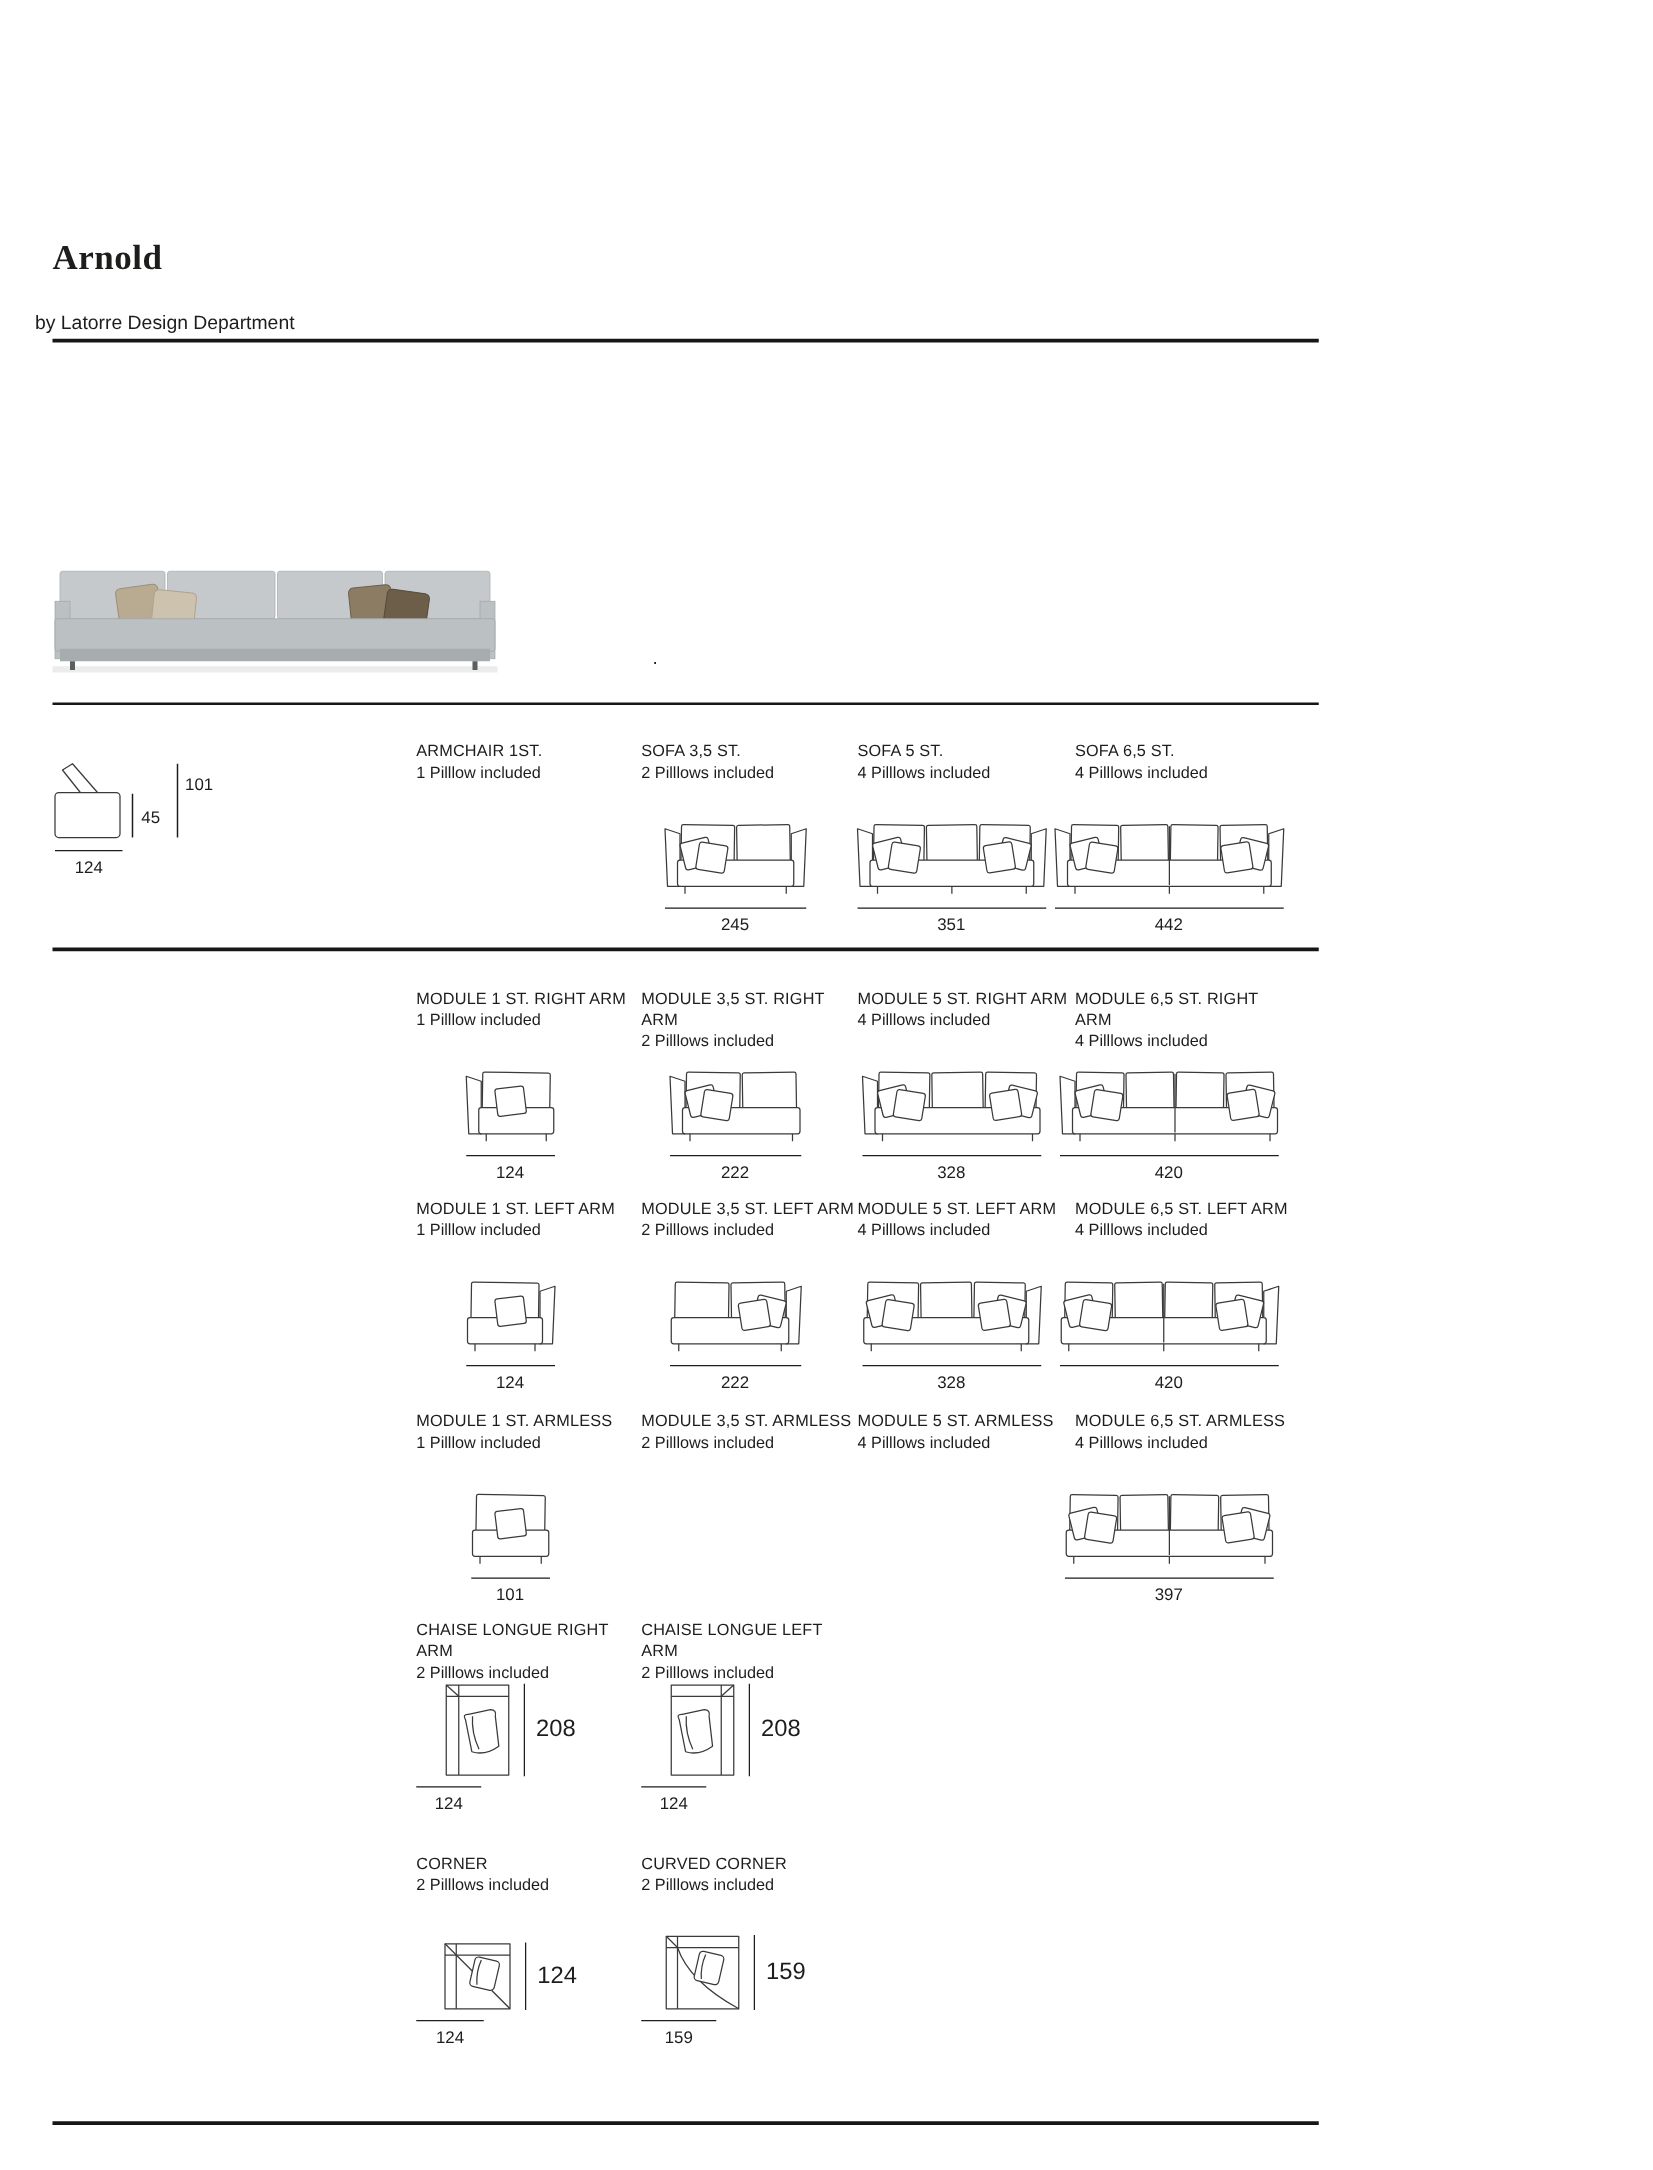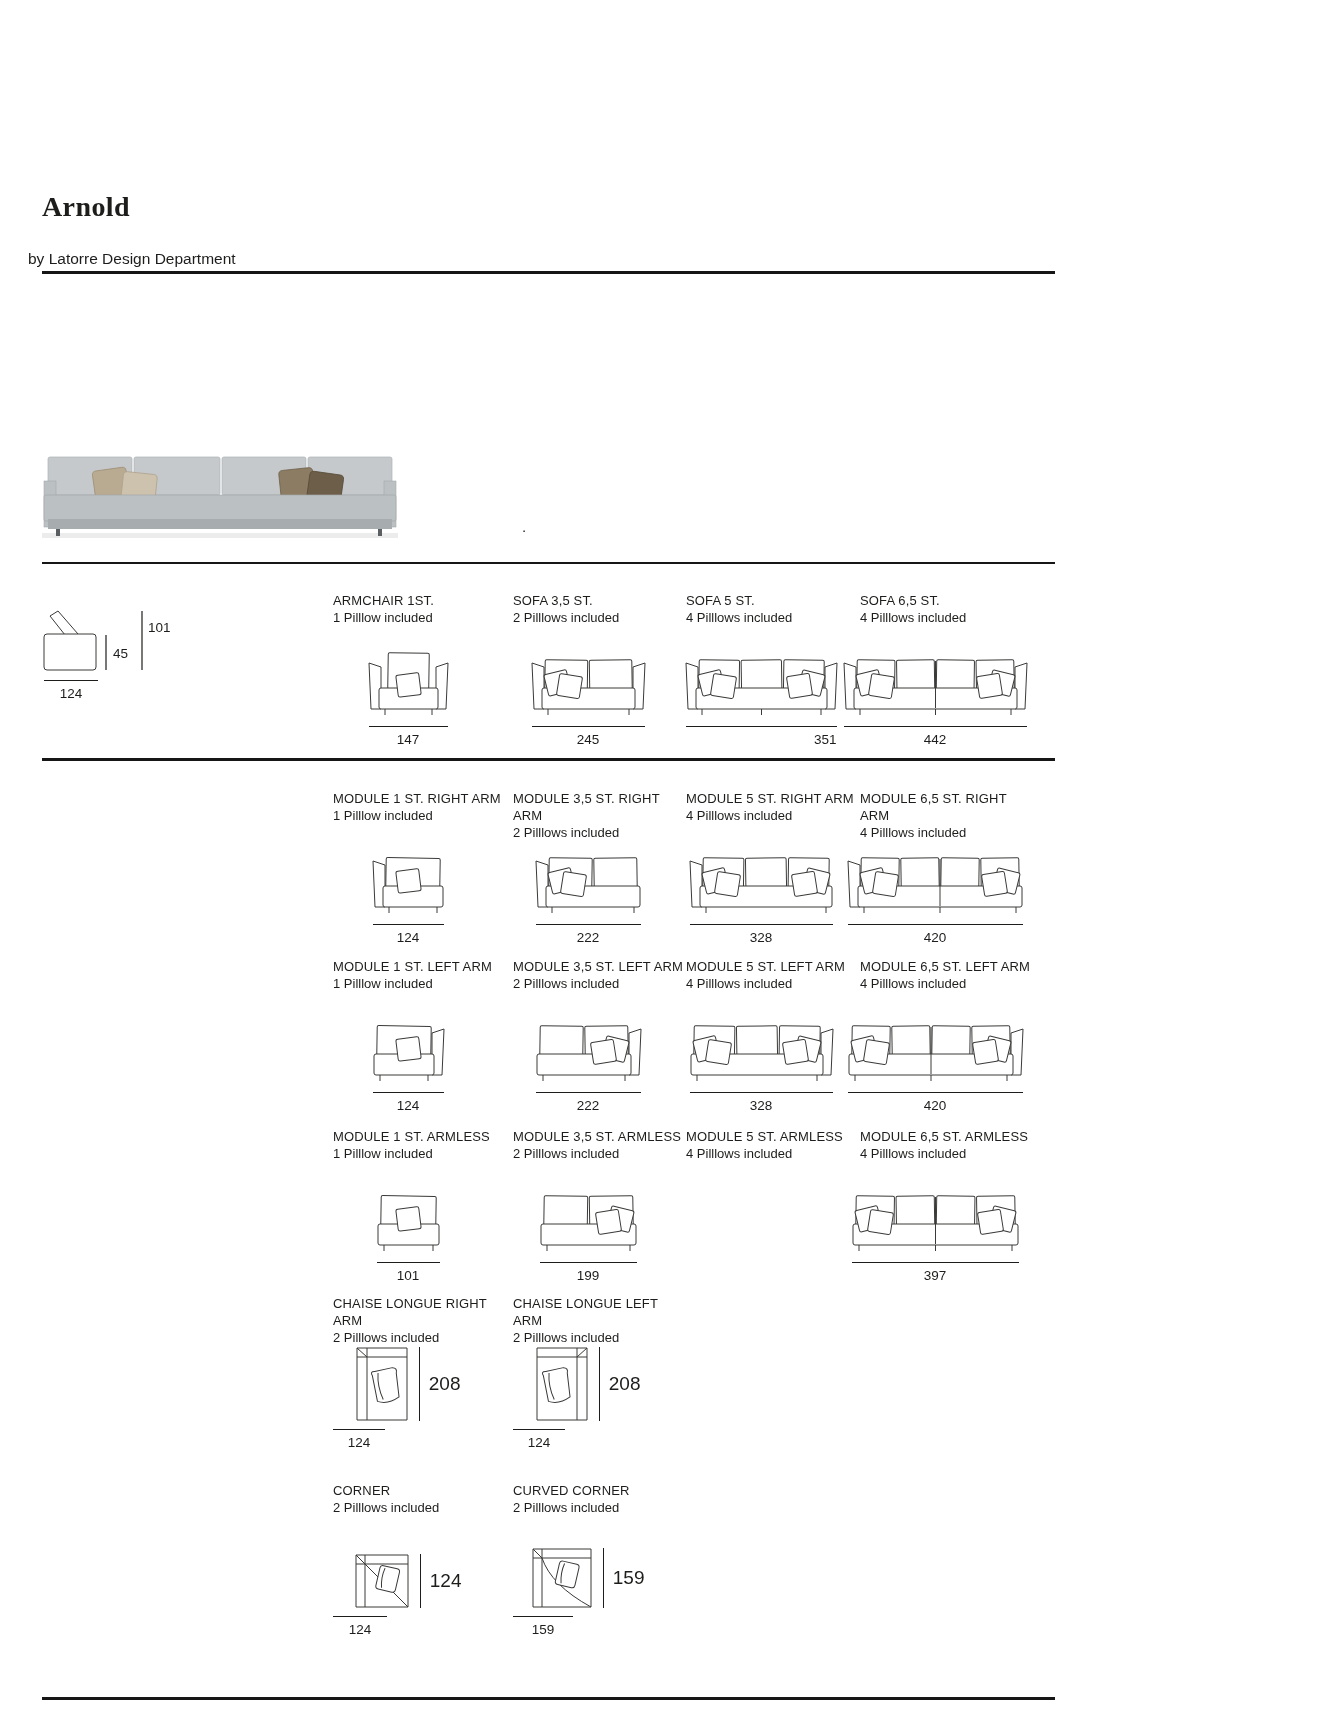--- a/index.html
+++ b/index.html
@@ -85,39 +85,20 @@
             </div>
             <div class="mline" style="width: 54px; align-self: flex-start; margin-left: 2px;"></div>
             <div class="mnum" style="width: 54px; align-self: flex-start; margin-left: 2px;">124</div>
           </div>
         </div>
         <div class="cell">
           <div class="cell-head">
             <div class="cell-title">ARMCHAIR 1ST.</div>
             <div class="cell-note">1 Pilllow included</div>
           </div>
-          <div class="sketchcol">
-            <div class="sketcharea">
-              <div class="srow">
-                <svg width="79" height="70" viewBox="0 0 79 70">
-                  <rect x="19" y="5" width="41" height="36" rx="1.5" transform="rotate(0.9 39.5 23)" fill="#fff" stroke="#3a3a39" stroke-width="1" stroke-linejoin="round"></rect>
-                  <polygon points="0,15 12,19 12,61 2,61" fill="#fff" stroke="#3a3a39" stroke-width="1" stroke-linejoin="round"></polygon>
-                  <polygon points="79,15 67,19 67,61 77,61" fill="#fff" stroke="#3a3a39" stroke-width="1" stroke-linejoin="round"></polygon>
-                  <rect x="10" y="40" width="59" height="21" rx="2" fill="#fff" stroke="#3a3a39" stroke-width="1" stroke-linejoin="round"></rect>
-                  <line x1="16" y1="61" x2="16" y2="67" stroke="#3a3a39" stroke-width="1"></line>
-                  <line x1="63" y1="61" x2="63" y2="67" stroke="#3a3a39" stroke-width="1"></line>
-                  <g transform="translate(28,26) rotate(-7 11 11)">
-                    <rect x="0" y="0" width="23" height="22" rx="2" fill="#fff" stroke="#3a3a39" stroke-width="1" stroke-linejoin="round"></rect>
-                  </g>
-                </svg>
-              </div>
-            </div>
-            <div class="mline" style="width: 79px;"></div>
-            <div class="mnum" style="width: 79px;">147</div>
-          </div>
         </div>
         <div class="cell">
           <div class="cell-head">
             <div class="cell-title">SOFA 3,5 ST.</div>
             <div class="cell-note">2 Pilllows included</div>
           </div>
           <div class="sketchcol">
             <div class="sketcharea">
               <div class="srow">
                 <svg width="113" height="70" viewBox="0 0 113 70">
@@ -168,21 +149,21 @@
                   <g transform="translate(114,24) rotate(14 11 11)">
                     <rect x="0" y="0" width="23" height="22" rx="2" fill="#fff" stroke="#3a3a39" stroke-width="1" stroke-linejoin="round"></rect>
                   </g>
                   <g transform="translate(102,27) rotate(-9 11 11)">
                     <rect x="0" y="0" width="23" height="22" rx="2" fill="#fff" stroke="#3a3a39" stroke-width="1" stroke-linejoin="round"></rect>
                   </g>
                 </svg>
               </div>
             </div>
             <div class="mline" style="width: 151px;"></div>
-            <div class="mnum" style="width: 151px; text-align: right;">351</div>
+            <div class="mnum" style="width: 151px;">351</div>
           </div>
         </div>
         <div class="cell">
           <div class="cell-head">
             <div class="cell-title">SOFA 6,5 ST.</div>
             <div class="cell-note">4 Pilllows included</div>
           </div>
           <div class="sketchcol">
             <div class="sketcharea">
               <div class="srow">
@@ -497,41 +478,20 @@
             </div>
             <div class="mline" style="width: 63px;"></div>
             <div class="mnum" style="width: 63px;">101</div>
           </div>
         </div>
         <div class="cell">
           <div class="cell-head">
             <div class="cell-title">MODULE 3,5 ST. ARMLESS</div>
             <div class="cell-note">2 Pilllows included</div>
           </div>
-          <div class="sketchcol">
-            <div class="sketcharea">
-              <div class="srow">
-                <svg width="97" height="70" viewBox="0 0 97 70">
-                  <rect x="4" y="12" width="43.5" height="30" rx="1.5" transform="rotate(0.9 25.75 27)" fill="#fff" stroke="#3a3a39" stroke-width="1" stroke-linejoin="round"></rect>
-                  <rect x="49.5" y="12" width="43.5" height="30" rx="1.5" transform="rotate(-0.9 71.25 27)" fill="#fff" stroke="#3a3a39" stroke-width="1" stroke-linejoin="round"></rect>
-                  <rect x="1" y="40" width="95" height="21" rx="2" fill="#fff" stroke="#3a3a39" stroke-width="1" stroke-linejoin="round"></rect>
-                  <line x1="7" y1="61" x2="7" y2="67" stroke="#3a3a39" stroke-width="1"></line>
-                  <line x1="90" y1="61" x2="90" y2="67" stroke="#3a3a39" stroke-width="1"></line>
-                  <g transform="translate(69,24) rotate(14 11 11)">
-                    <rect x="0" y="0" width="23" height="22" rx="2" fill="#fff" stroke="#3a3a39" stroke-width="1" stroke-linejoin="round"></rect>
-                  </g>
-                  <g transform="translate(57,27) rotate(-9 11 11)">
-                    <rect x="0" y="0" width="23" height="22" rx="2" fill="#fff" stroke="#3a3a39" stroke-width="1" stroke-linejoin="round"></rect>
-                  </g>
-                </svg>
-              </div>
-            </div>
-            <div class="mline" style="width: 97px;"></div>
-            <div class="mnum" style="width: 97px;">199</div>
-          </div>
         </div>
         <div class="cell">
           <div class="cell-head">
             <div class="cell-title">MODULE 5 ST. ARMLESS</div>
             <div class="cell-note">4 Pilllows included</div>
           </div>
         </div>
         <div class="cell">
           <div class="cell-head">
             <div class="cell-title">MODULE 6,5 ST. ARMLESS</div>

